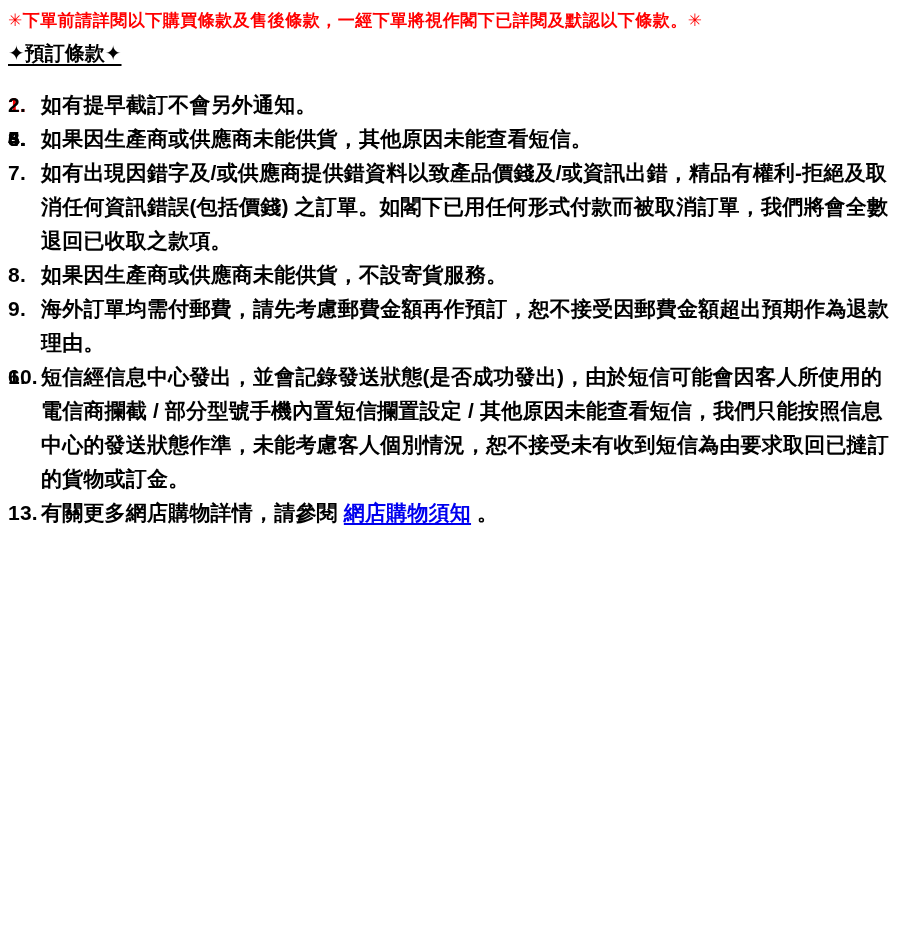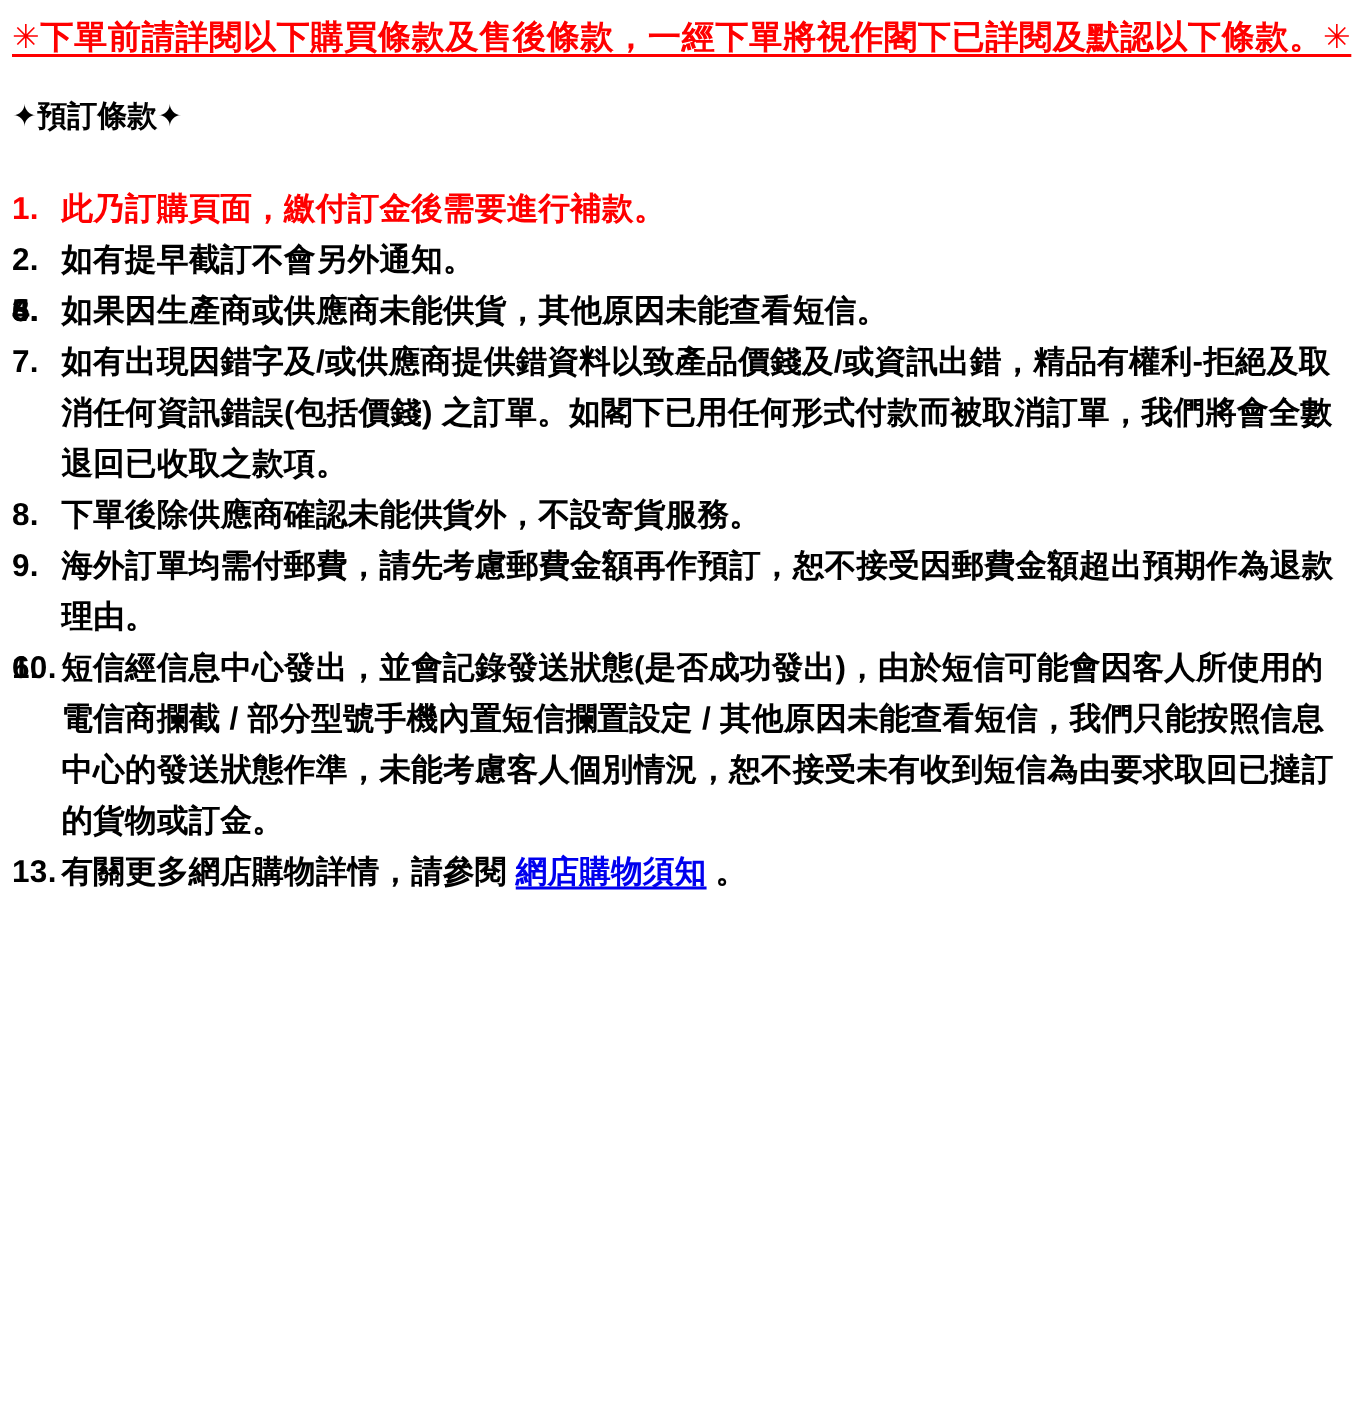--- a/index.html
+++ b/index.html
@@ -9,33 +9,33 @@
     font-family: "Liberation Sans", "DejaVu Sans", sans-serif;
   }
   body {
     min-height: 948px;
     padding: 10px 10px 6px 8px;
     color: var(--ink, #000000);
     font-weight: bold;
   }
   .header-notice {
     color: var(--red, #ff0000);
-    font-size: 22px;
+    font-size: 17px;
     line-height: 1.35;
-    text-decoration: underline;
     text-underline-offset: 4px;
-    margin-bottom: 25px;
+    margin-bottom: 7px;
     letter-spacing: 0.5px;
   }
   .section-title {
     color: var(--ink, #000000);
     font-size: 20px;
     line-height: 1.3;
+    text-decoration: underline;
     text-underline-offset: 4px;
-    margin-bottom: 30px;
+    margin-bottom: 20px;
     display: inline-block;
   }
   .terms-list {
     list-style: none;
     font-size: 21px;
     line-height: 34px;
     margin-top: 2px;
   }
   .term-item {
     position: relative;
@@ -64,25 +64,25 @@
 </head>
 <body style="background: rgb(255, 255, 255);">
 
 <div class="header-notice">✳下單前請詳閱以下購買條款及售後條款，一經下單將視作閣下已詳閱及默認以下條款。✳</div>
 
 <div>
   <span class="section-title">✦預訂條款✦</span>
 </div>
 
 <ol class="terms-list">
-    <li class="term-item"><span class="num red">1.</span><span class="red">此乃訂購頁面，繳付訂金後需要進行補款。</span></li>
+    <li class="term-item"><span class="num red">1.</span></li>
     <li class="term-item"><span class="num">2.</span><span class="normal">如有提早截訂不會另外通知。</span></li>
     <li class="term-item"><span class="num">3.</span></li>
     <li class="term-item"><span class="num">4.</span></li>
     <li class="term-item"><span class="num">5.</span></li>
     <li class="term-item"><span class="num">6.</span><span class="normal">如果因生產商或供應商未能供貨，其他原因未能查看短信。</span></li>
     <li class="term-item"><span class="num">7.</span><span class="normal">如有出現因錯字及/或供應商提供錯資料以致產品價錢及/或資訊出錯，精品有權利-拒絕及取消任何資訊錯誤(包括價錢) 之訂單。如閣下已用任何形式付款而被取消訂單，我們將會全數退回已收取之款項。</span></li>
-    <li class="term-item"><span class="num">8.</span><span class="normal">下單後除供應商確認未能供貨外，不設寄貨服務。</span></li>
+    <li class="term-item"><span class="num">8.</span><span class="normal">如果因生產商或供應商未能供貨，不設寄貨服務。</span></li>
     <li class="term-item"><span class="num">9.</span><span class="normal">海外訂單均需付郵費，請先考慮郵費金額再作預訂，恕不接受因郵費金額超出預期作為退款理由。</span></li>
     <li class="term-item"><span class="num">10.</span></li>
     <li class="term-item"><span class="num">6.</span><span class="normal">短信經信息中心發出，並會記錄發送狀態(是否成功發出)，由於短信可能會因客人所使用的電信商攔截 / 部分型號手機內置短信攔置設定 / 其他原因未能查看短信，我們只能按照信息中心的發送狀態作準，未能考慮客人個別情況，恕不接受未有收到短信為由要求取回已撻訂的貨物或訂金。</span></li>
     <li class="term-item"><span class="num">13.</span><span class="normal">有關更多網店購物詳情，請參閱 </span><a class="link" href="#">網店購物須知</a><span class="normal"> 。</span></li>
   </ol>
 
 </body></html>

